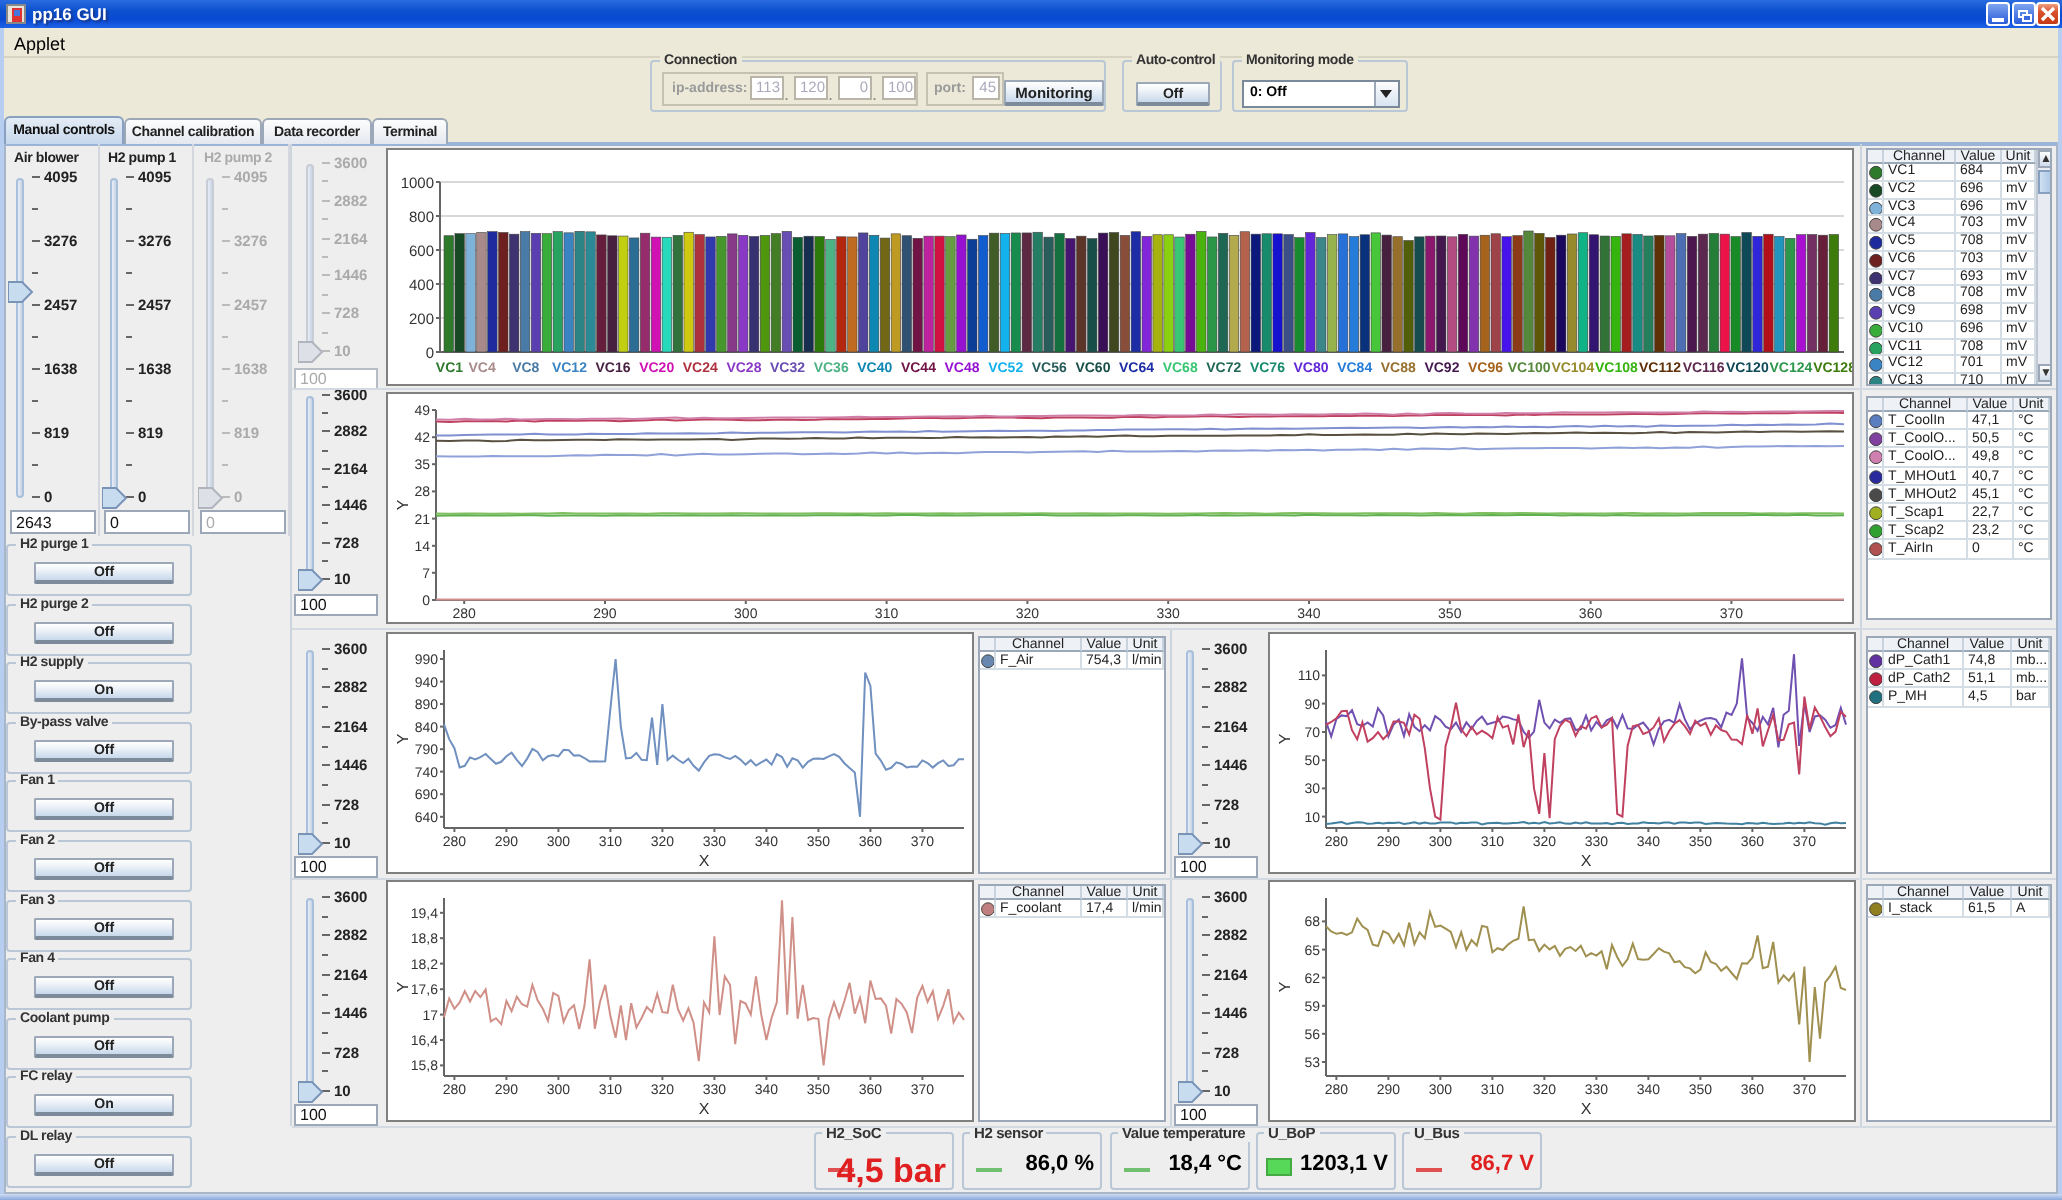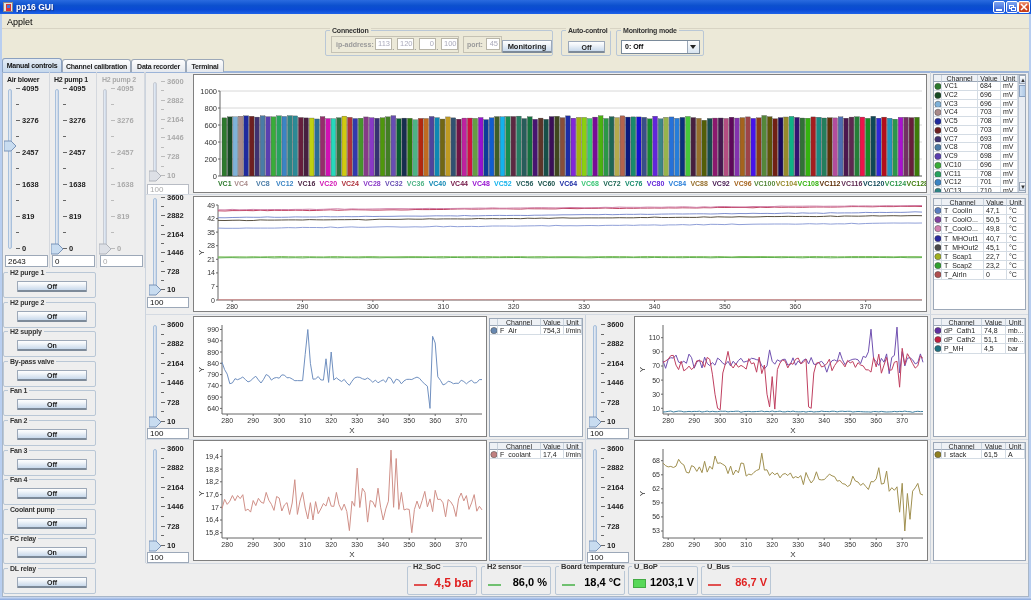--- a/index.html
+++ b/index.html
@@ -930,29 +930,29 @@
 <div class="abs" style="left:0px;top:7.0px;width:8px;height:9.2px;border-right:1px solid #d4dce4;border-bottom:1px solid #d4dce4;font-size:7px;color:#222;padding-left:0px;line-height:9.2px;overflow:hidden"><svg width="8" height="9.2">
         <circle cx="4.0" cy="4.6" r="3.2" fill="#908020" stroke="#444" stroke-width="0.5"></circle>
       </svg></div>
 <div class="abs" style="left:8px;top:7.0px;width:40px;height:9.2px;border-right:1px solid #d4dce4;border-bottom:1px solid #d4dce4;font-size:7px;color:#222;padding-left:2px;line-height:9.2px;overflow:hidden">I_stack</div>
 <div class="abs" style="left:48px;top:7.0px;width:24px;height:9.2px;border-right:1px solid #d4dce4;border-bottom:1px solid #d4dce4;font-size:7px;color:#222;padding-left:2px;line-height:9.2px;overflow:hidden">61,5</div>
 <div class="abs" style="left:72px;top:7.0px;width:19px;height:9.2px;border-right:1px solid #d4dce4;border-bottom:1px solid #d4dce4;font-size:7px;color:#222;padding-left:2px;line-height:9.2px;overflow:hidden">A</div>
 </div>
 <div class="grp" style="left:407px;top:566px;width:70px;height:29px;background:#eeeeee">
     <div class="ttl" style="font-size:7.5px;left:3px">H2_SoC</div>
 <div class="abs" style="left:6px;top:17px;width:13px;height:2px;background:#e05050"></div>
-<div class="abs" style="right:3px;top:9px;font-size:12px;font-weight:bold;color:#e02020;white-space:nowrap">4,5 bar</div>
+<div class="abs" style="right:3px;top:9px;font-size:17px;font-weight:bold;color:#e02020;white-space:nowrap">4,5 bar</div>
 </div>
 <div class="grp" style="left:481px;top:566px;width:70px;height:29px;background:#eeeeee">
     <div class="ttl" style="font-size:7.5px;left:3px">H2 sensor</div>
 <div class="abs" style="left:6px;top:17px;width:13px;height:2px;background:#70c070"></div>
 <div class="abs" style="right:3px;top:9px;font-size:11px;font-weight:bold;color:#000;white-space:nowrap">86,0 %</div>
 </div>
 <div class="grp" style="left:555px;top:566px;width:70px;height:29px;background:#eeeeee">
-    <div class="ttl" style="font-size:7.5px;left:3px">Board temperature</div>
+    <div class="ttl" style="font-size:7.5px;left:3px">Value temperature</div>
 <div class="abs" style="left:6px;top:17px;width:13px;height:2px;background:#70c070"></div>
 <div class="abs" style="right:3px;top:9px;font-size:11px;font-weight:bold;color:#000;white-space:nowrap">18,4 °C</div>
 </div>
 <div class="grp" style="left:628px;top:566px;width:70px;height:29px;background:#eeeeee">
     <div class="ttl" style="font-size:7.5px;left:3px">U_BoP</div>
 <div class="abs" style="left:4px;top:12px;width:13px;height:9px;background:#58d858;border:1px solid #4a4;"></div>
 <div class="abs" style="right:3px;top:9px;font-size:11px;font-weight:bold;color:#000;white-space:nowrap">1203,1 V</div>
 </div>
 <div class="grp" style="left:701px;top:566px;width:70px;height:29px;background:#eeeeee">
     <div class="ttl" style="font-size:7.5px;left:3px">U_Bus</div>

